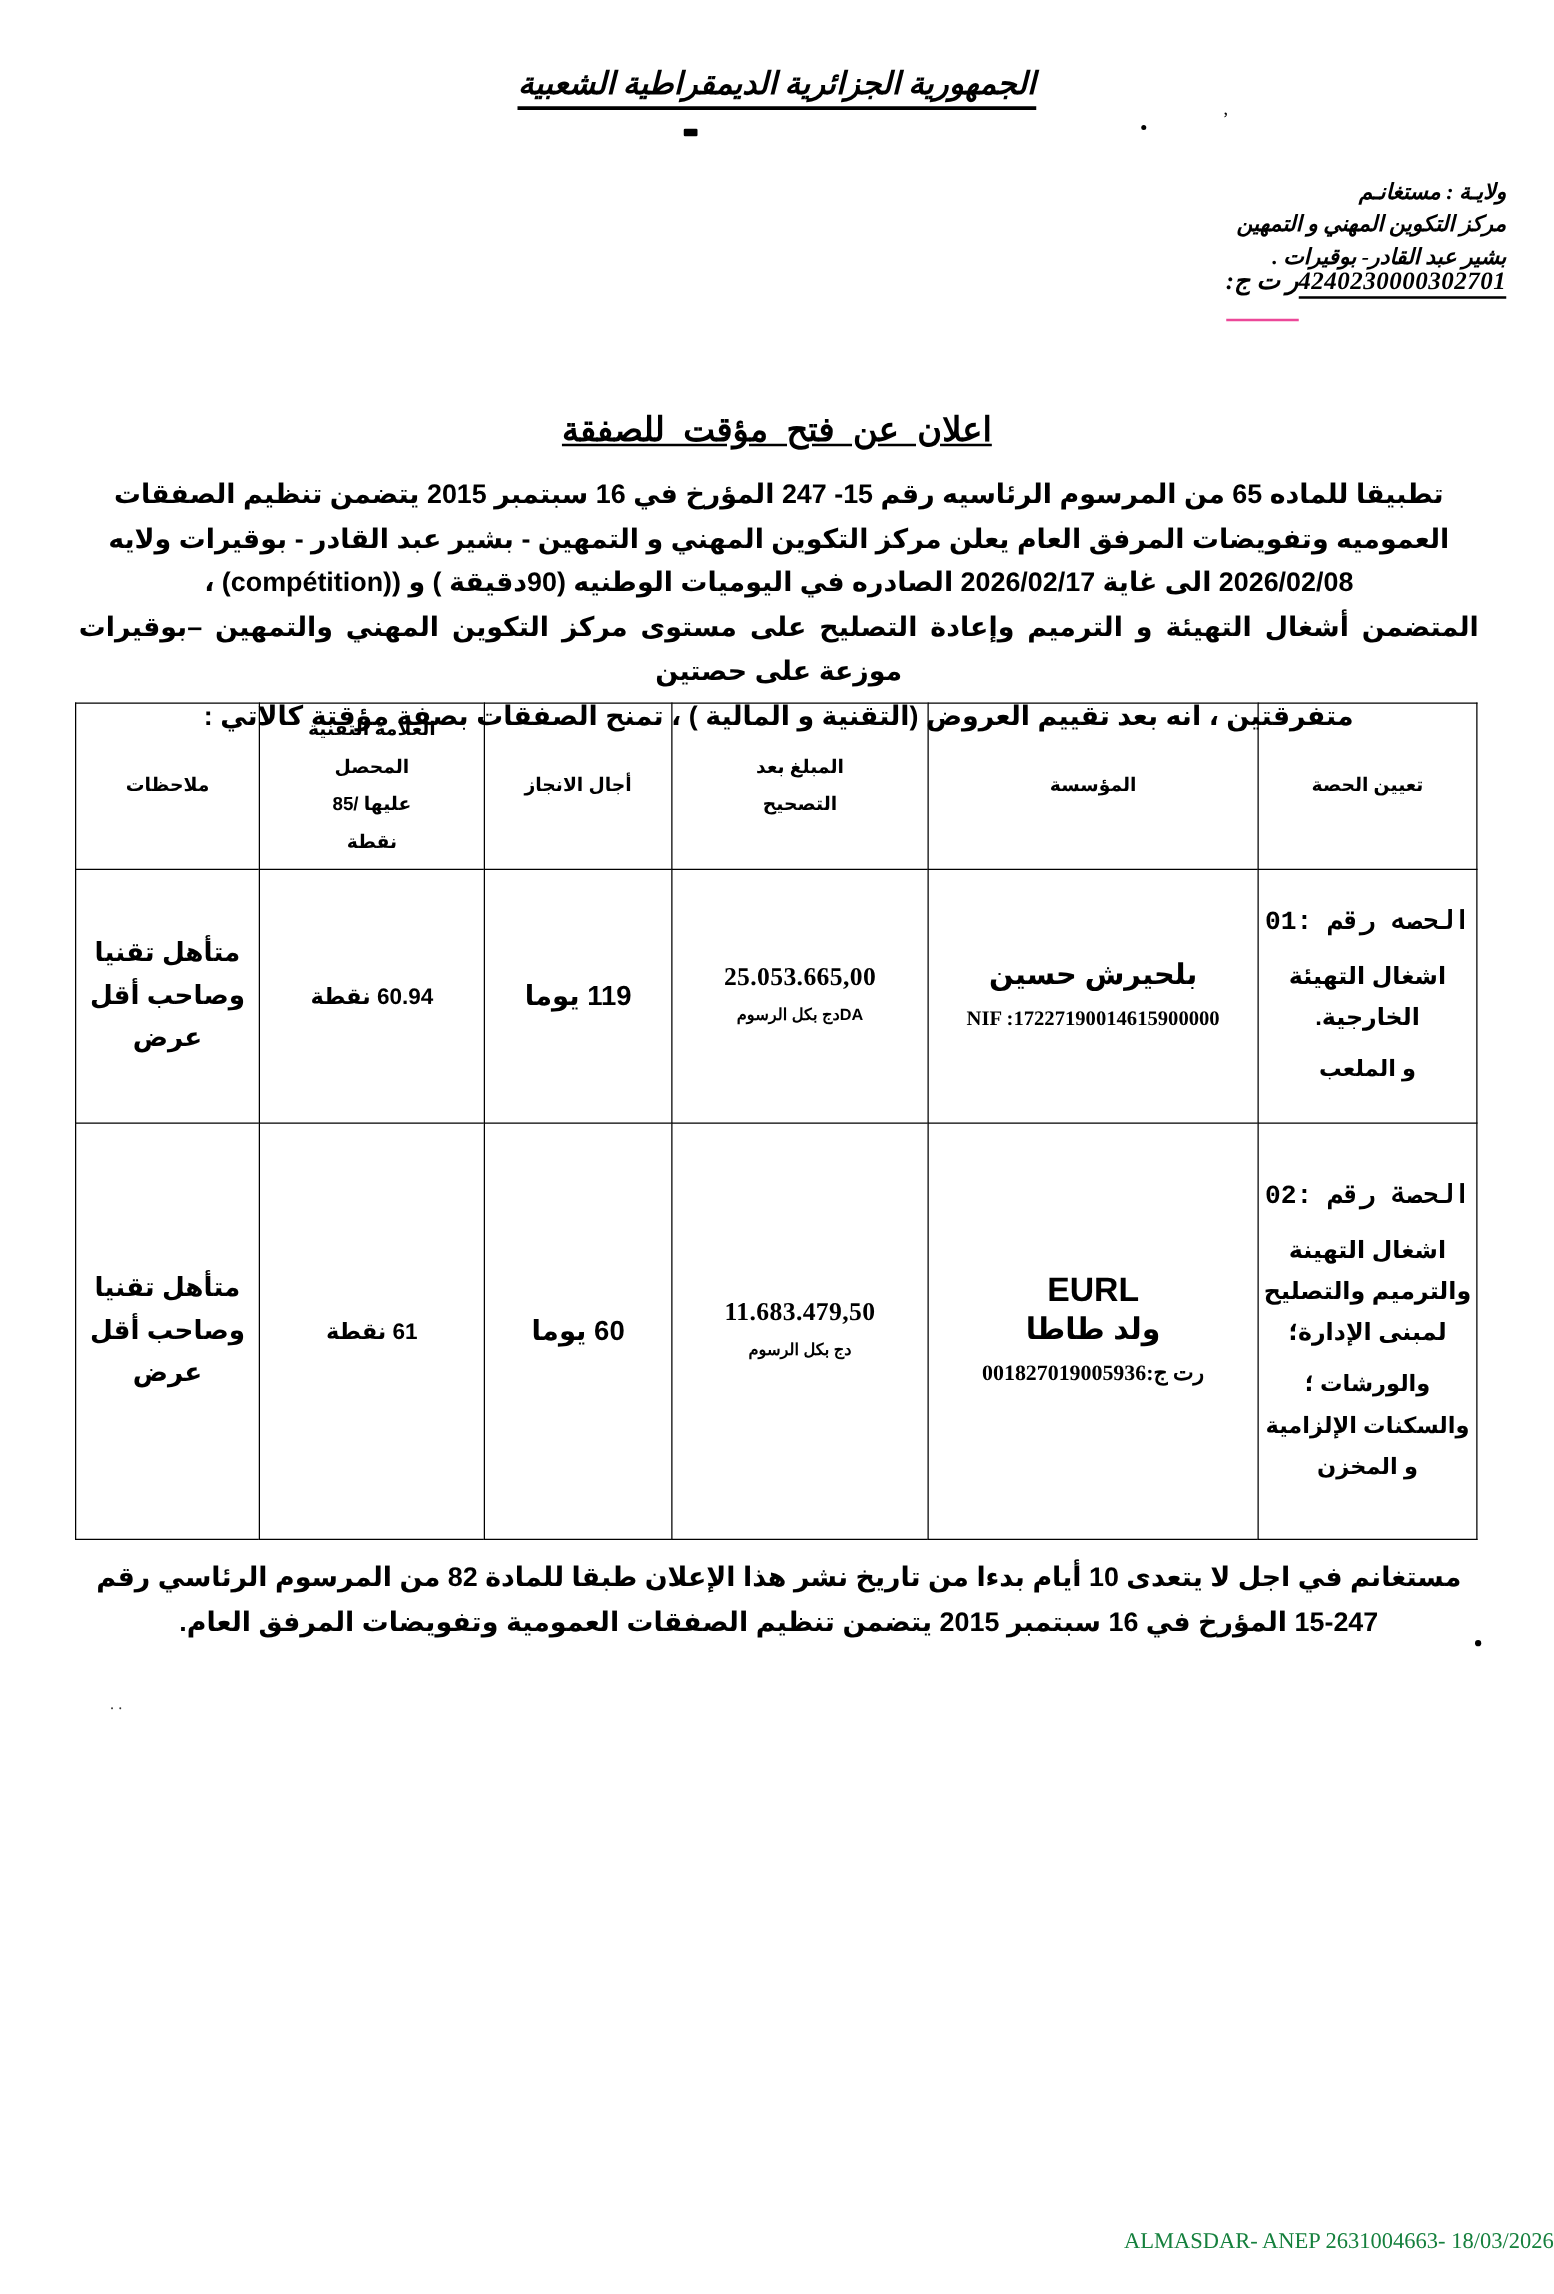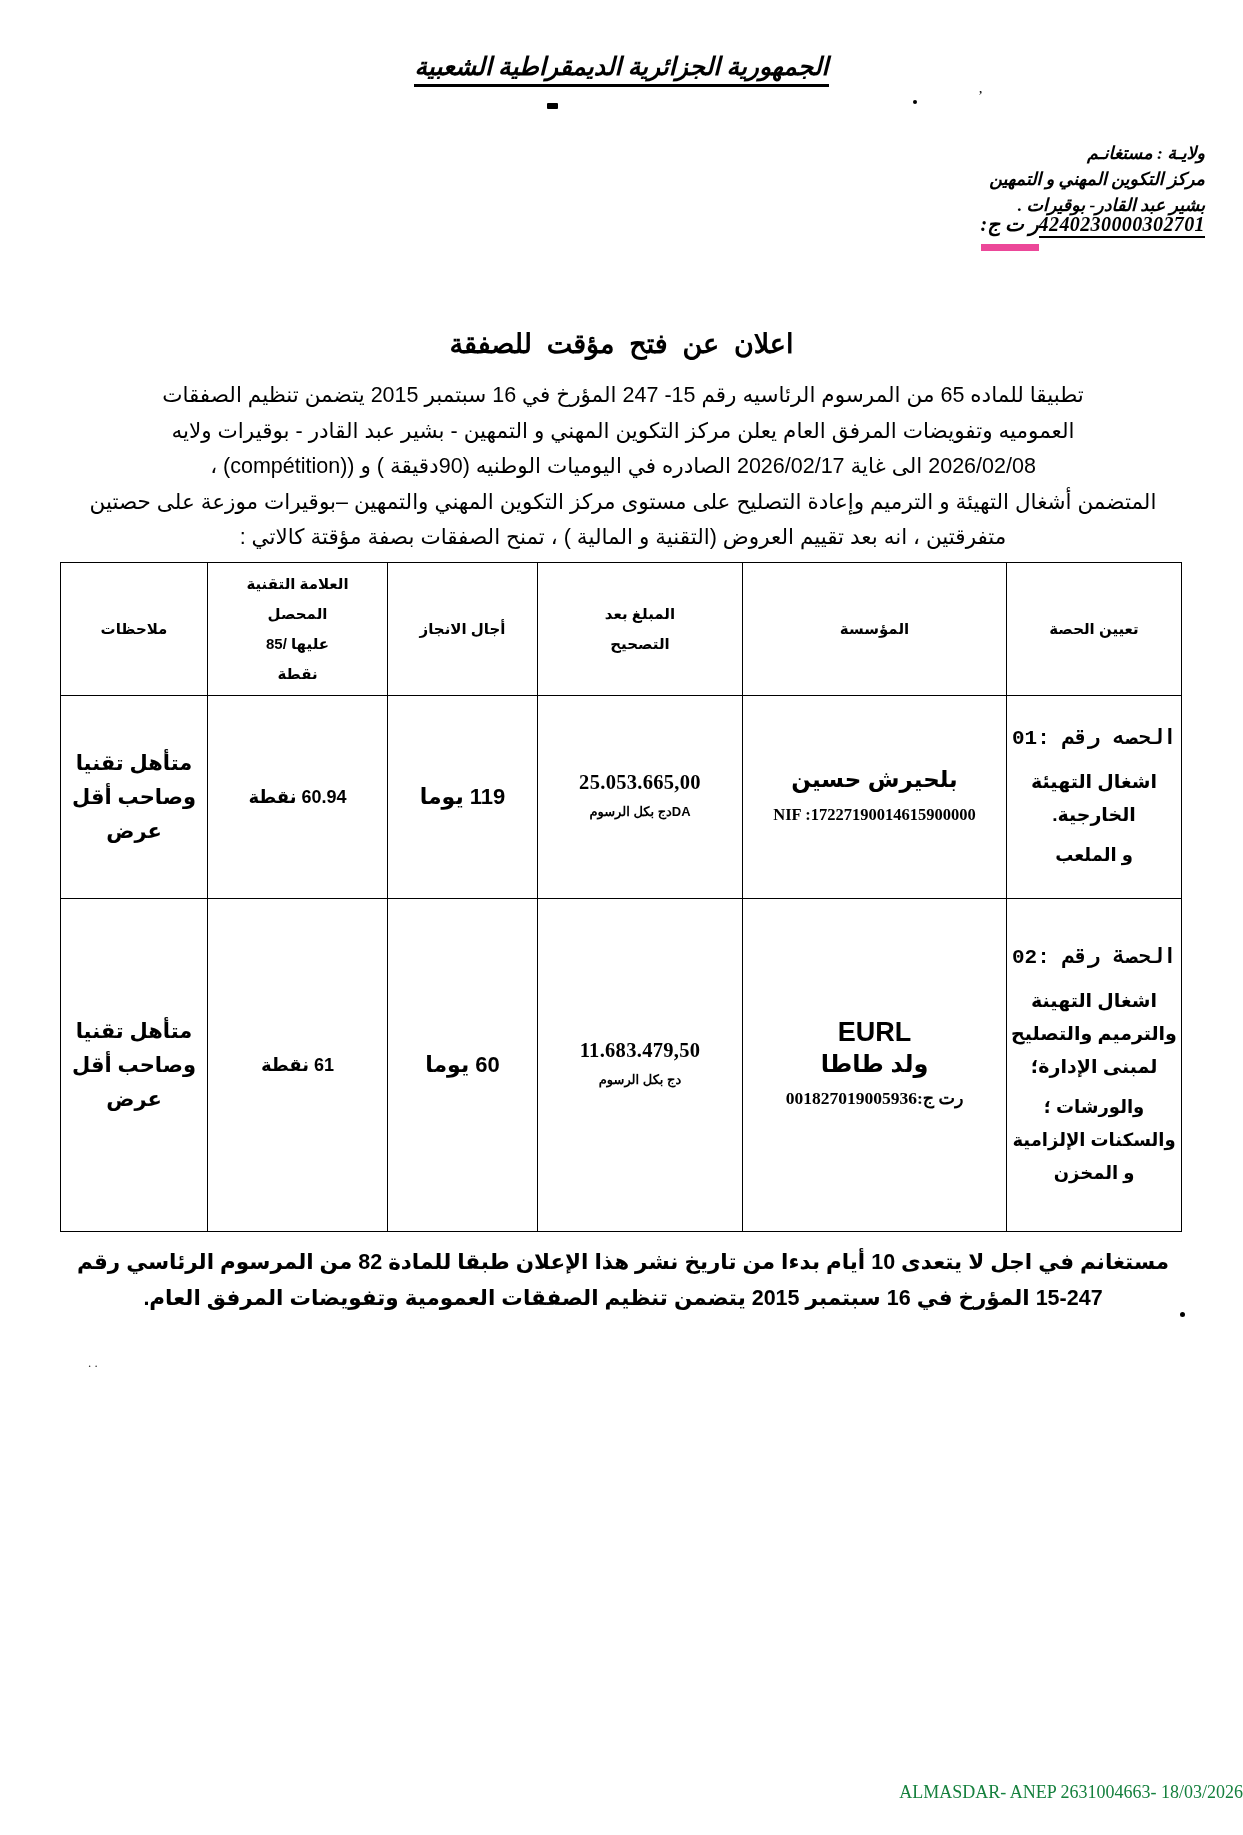--- a/index.html
+++ b/index.html
@@ -73,42 +73,43 @@
     font-weight:700;
     font-style:italic;
     white-space:nowrap;
   }
   .regline .num{
     border-bottom:2px solid #000;
     font-family:"Liberation Serif",serif;
     letter-spacing:0.4px;
   }
   .reg-lbl{
-    border-bottom:7px solid #ec4899;
-    padding-bottom:9px;
+    border-bottom:2px solid #ec4899;
+    padding-bottom:19px;
   }
 
   
   .doc-title{
     position:absolute;
     top:328px;left:0;right:0;
     text-align:center;
     font-size:27px;
     font-weight:700;
     word-spacing:8px;
+    text-decoration:underline;
   }
 
   
   .body-par{
     position:absolute;
     top:378px;
     right:60px;
     width:1120px;
     font-size:21.5px;
-    font-weight:400;
+    font-weight:700;
     line-height:35.5px;
     text-align:justify;
     text-align-last:center;
     font-family:"Liberation Sans","DejaVu Sans",sans-serif;
   }
   .body-par p{margin:0;}
 
   
   .tbl-wrap{
     position:absolute;

